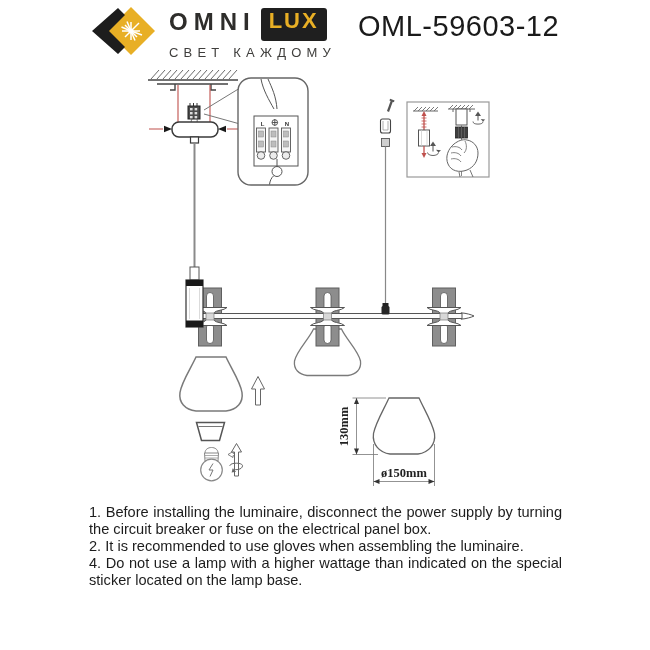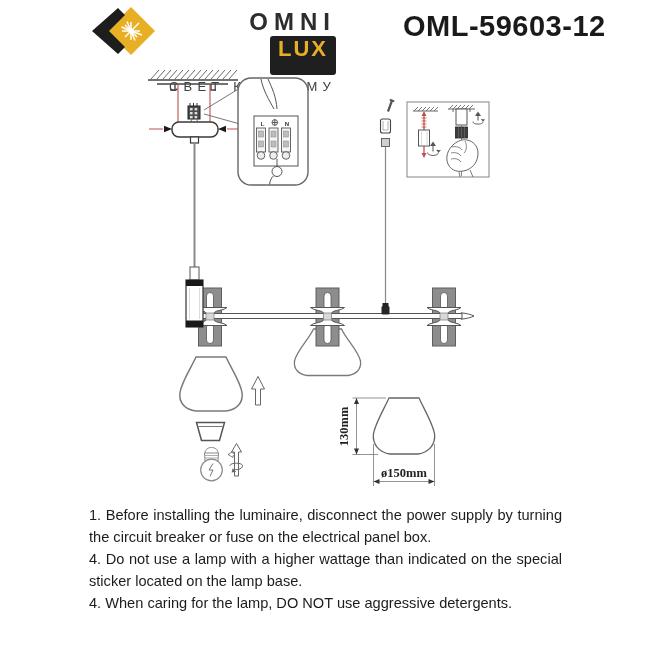--- a/index.html
+++ b/index.html
@@ -5,40 +5,39 @@
   html,body{margin:0;padding:0;}
   body{
     width:650px;height:650px;position:relative;background:#ffffff;
     font-family:"Liberation Sans",sans-serif;overflow:hidden;
   }
   
   .header{position:absolute;left:0;top:0;width:650px;height:60px;}
   .logo{position:absolute;left:84px;top:5px;display:flex;align-items:flex-start;}
   .logo-mark{display:block;}
   .logo-text{margin-left:7px;margin-top:3px;}
-  .brand-line{display:flex;align-items:flex-end;flex-direction:column;}
+  .brand-line{display:flex;align-items:flex-start;}
   .omni{font-size:24px;font-weight:700;letter-spacing:6px;color:#2e2d2b;}
   .lux-badge{
     margin-left:5px;background:#1f1f1f;color:#e8af25;font-size:22px;font-weight:700;
-    letter-spacing:2px;padding:1px 8px 14px 8px;border-radius:3px;line-height:1.1;
+    letter-spacing:2px;padding:1px 8px 8px 8px;border-radius:3px;line-height:1.1;
   }
   .tagline{font-size:13px;letter-spacing:5.2px;color:#3f3e3c;margin-top:4px;font-weight:500;}
   .model{
-    position:absolute;left:358px;top:10px;font-size:29px;font-weight:700;color:#1a1a1a;
+    position:absolute;left:358px;top:10px;font-size:29px;font-weight:400;color:#1a1a1a;
     letter-spacing:0.5px;
-    margin-left:45px;
   }
   
   .diagram{position:absolute;left:0;top:0;}
   .dim-label{font-family:"Liberation Serif",serif;font-weight:700;fill:#222;}
   .term-label{font-family:"Liberation Sans",sans-serif;font-weight:700;fill:#333;}
   
   .instructions{
     position:absolute;left:89px;top:504px;width:473px;color:#1c1c1c;
-    font-size:14.6px;line-height:22px;text-align:justify;
+    font-size:14.6px;line-height:17px;text-align:justify;
   }
   .instructions p{margin:0;}
 </style>
 </head>
 <body>
 
 <div class="header">
   <div class="logo">
     <svg class="logo-mark" width="78" height="52" viewBox="0 0 78 52">
       <polygon points="47,2 71,26 47,50 23,26" fill="#e8af25"></polygon>
@@ -268,15 +267,15 @@
     <path d="M373.5 444V486 M434.5 444V486" stroke="#777" stroke-width="0.8" fill="none"></path>
     <line x1="373.5" y1="481.5" x2="434.5" y2="481.5" stroke="#777" stroke-width="0.8"></line>
     <polygon points="373.5,481.5 379.5,479 379.5,484" fill="#333"></polygon>
     <polygon points="434.5,481.5 428.5,479 428.5,484" fill="#333"></polygon>
     <text x="404" y="477" class="dim-label" font-size="12.5" text-anchor="middle">ø150mm</text>
   </g>
 </svg>
 
 <div class="instructions">
   <p>1. Before installing the luminaire, disconnect the power supply by turning the circuit breaker or fuse on the electrical panel box.</p>
+  <p>2. It is recommended to use gloves when assembling the luminaire.</p>
   <p>4. Do not use a lamp with a higher wattage than indicated on the special sticker located on the lamp base.</p>
-  <p>4. When caring for the lamp, DO NOT use aggressive detergents.</p>
 </div>
 
 </body></html>

